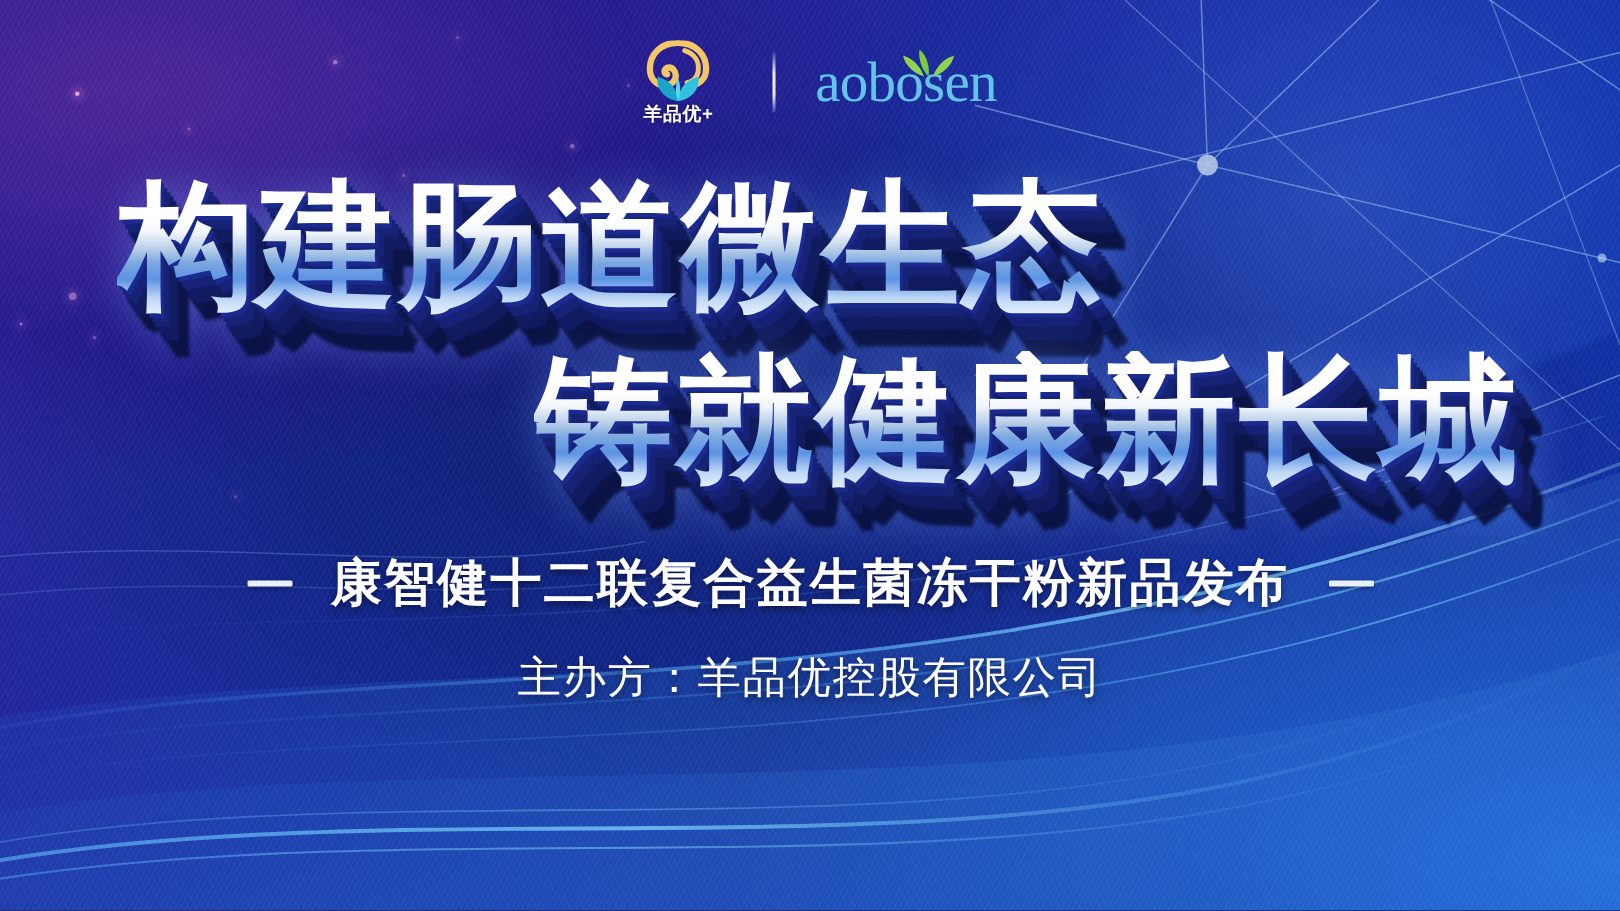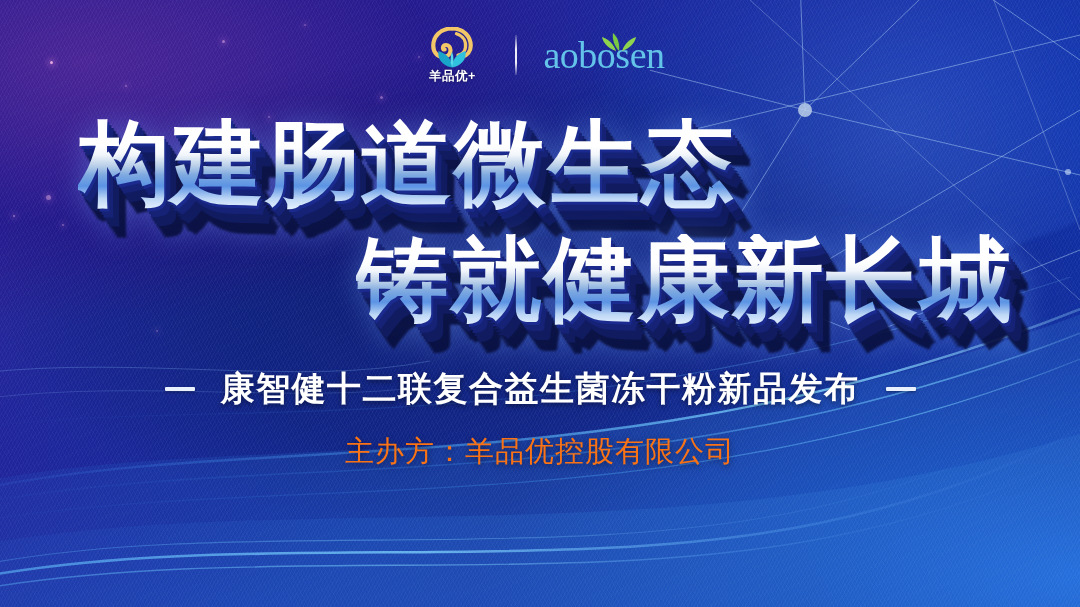--- a/index.html
+++ b/index.html
@@ -220,21 +220,21 @@
     left: 0; right: 0;
     display: flex;
     flex-direction: column;
     align-items: center;
     gap: 8px;
   }
   .org-line {
     font-family: Liberation Mono, monospace;
     font-size: 29px;
     font-weight: 400;
-    color: #f97316;
+    color: #ffffff;
     letter-spacing: 1px;
     white-space: nowrap;
     text-shadow: 0 2px 6px rgba(0,0,0,.5);
   }
 </style>
 </head>
 <body>
 
 <div id="poster">
 

